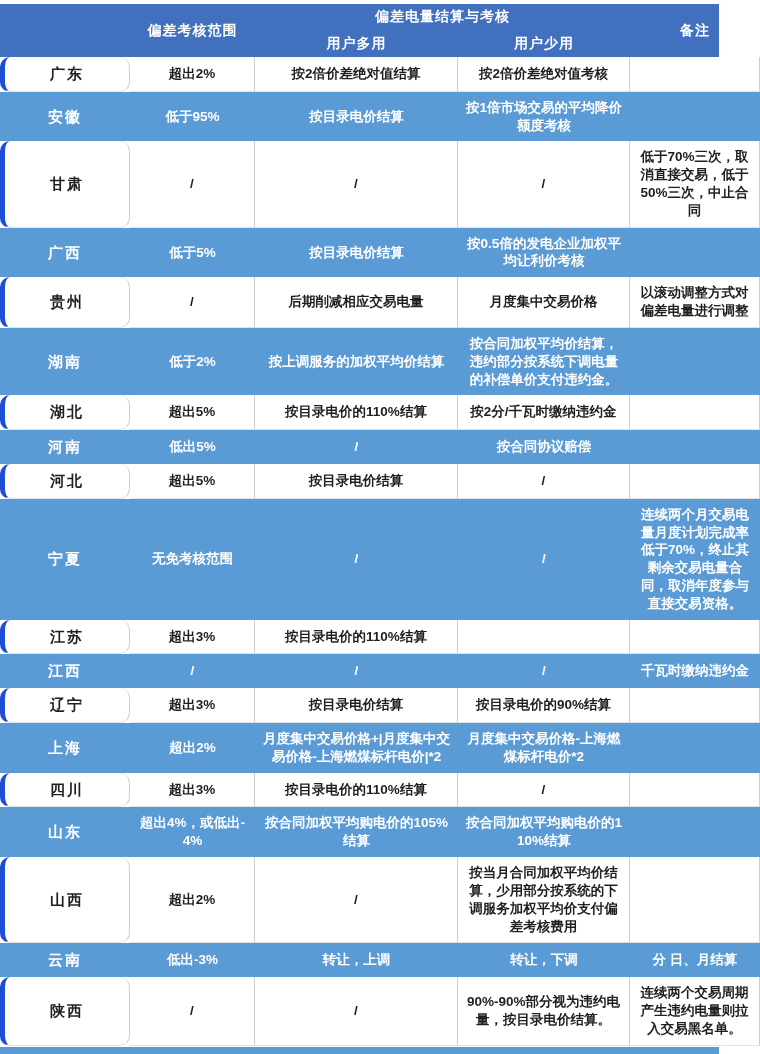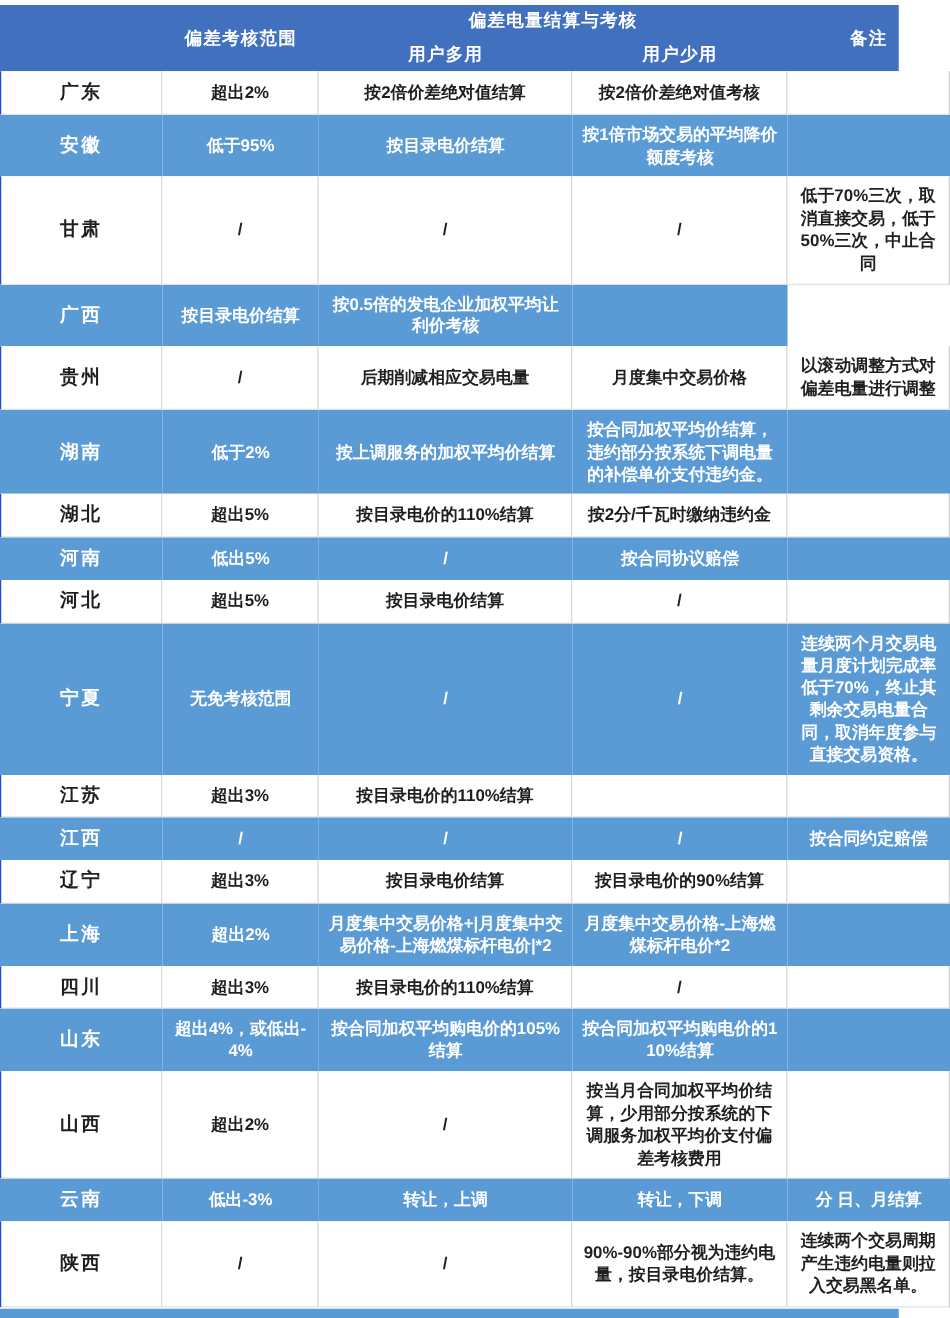--- a/index.html
+++ b/index.html
@@ -53,21 +53,21 @@
     box-sizing:border-box;
     word-break:break-all;
   }
   .cell.province{font-size:15px;letter-spacing:2px;}
   .row.white .cell{
     background:var(--row-white);
     color:var(--text-dark);
     border-right:1px solid var(--grid-line);
     border-bottom:1px solid #E2E2E2;
   }
-  .row.white .cell:first-child{border-left:1px solid #1d4ed8;}
+  .row.white .cell:first-child{border-left:5px solid #1d4ed8;border-radius:10px;}
   .row.blue .cell{
     background:var(--row-blue);
     color:var(--text-light);
   }
 
   .bottom-bar{height:8px;background:var(--row-blue);margin-top:1px;}
 </style>
 </head>
 <body>
 
@@ -102,20 +102,21 @@
   <div class="grid-cols row white">
     <div class="cell province">甘肃</div>
     <div class="cell">/</div>
     <div class="cell">/</div>
     <div class="cell">/</div>
     <div class="cell">低于70%三次，取消直接交易，低于50%三次，中止合同</div>
   </div>
 
   <div class="grid-cols row blue">
     <div class="cell province">广西</div>
+    <div class="cell">低于5%</div>
     <div class="cell">按目录电价结算</div>
     <div class="cell">按0.5倍的发电企业加权平均让利价考核</div>
     <div class="cell"></div>
   </div>
 
   <div class="grid-cols row white">
     <div class="cell province">贵州</div>
     <div class="cell">/</div>
     <div class="cell">后期削减相应交易电量</div>
     <div class="cell">月度集中交易价格</div>
@@ -168,21 +169,21 @@
     <div class="cell">按目录电价的110%结算</div>
     <div class="cell"></div>
     <div class="cell"></div>
   </div>
 
   <div class="grid-cols row blue">
     <div class="cell province">江西</div>
     <div class="cell">/</div>
     <div class="cell">/</div>
     <div class="cell">/</div>
-    <div class="cell">按合同约定赔偿</div>
+    <div class="cell">千瓦时缴纳违约金</div>
   </div>
 
   <div class="grid-cols row white">
     <div class="cell province">辽宁</div>
     <div class="cell">超出3%</div>
     <div class="cell">按目录电价结算</div>
     <div class="cell">按目录电价的90%结算</div>
     <div class="cell"></div>
   </div>
 

